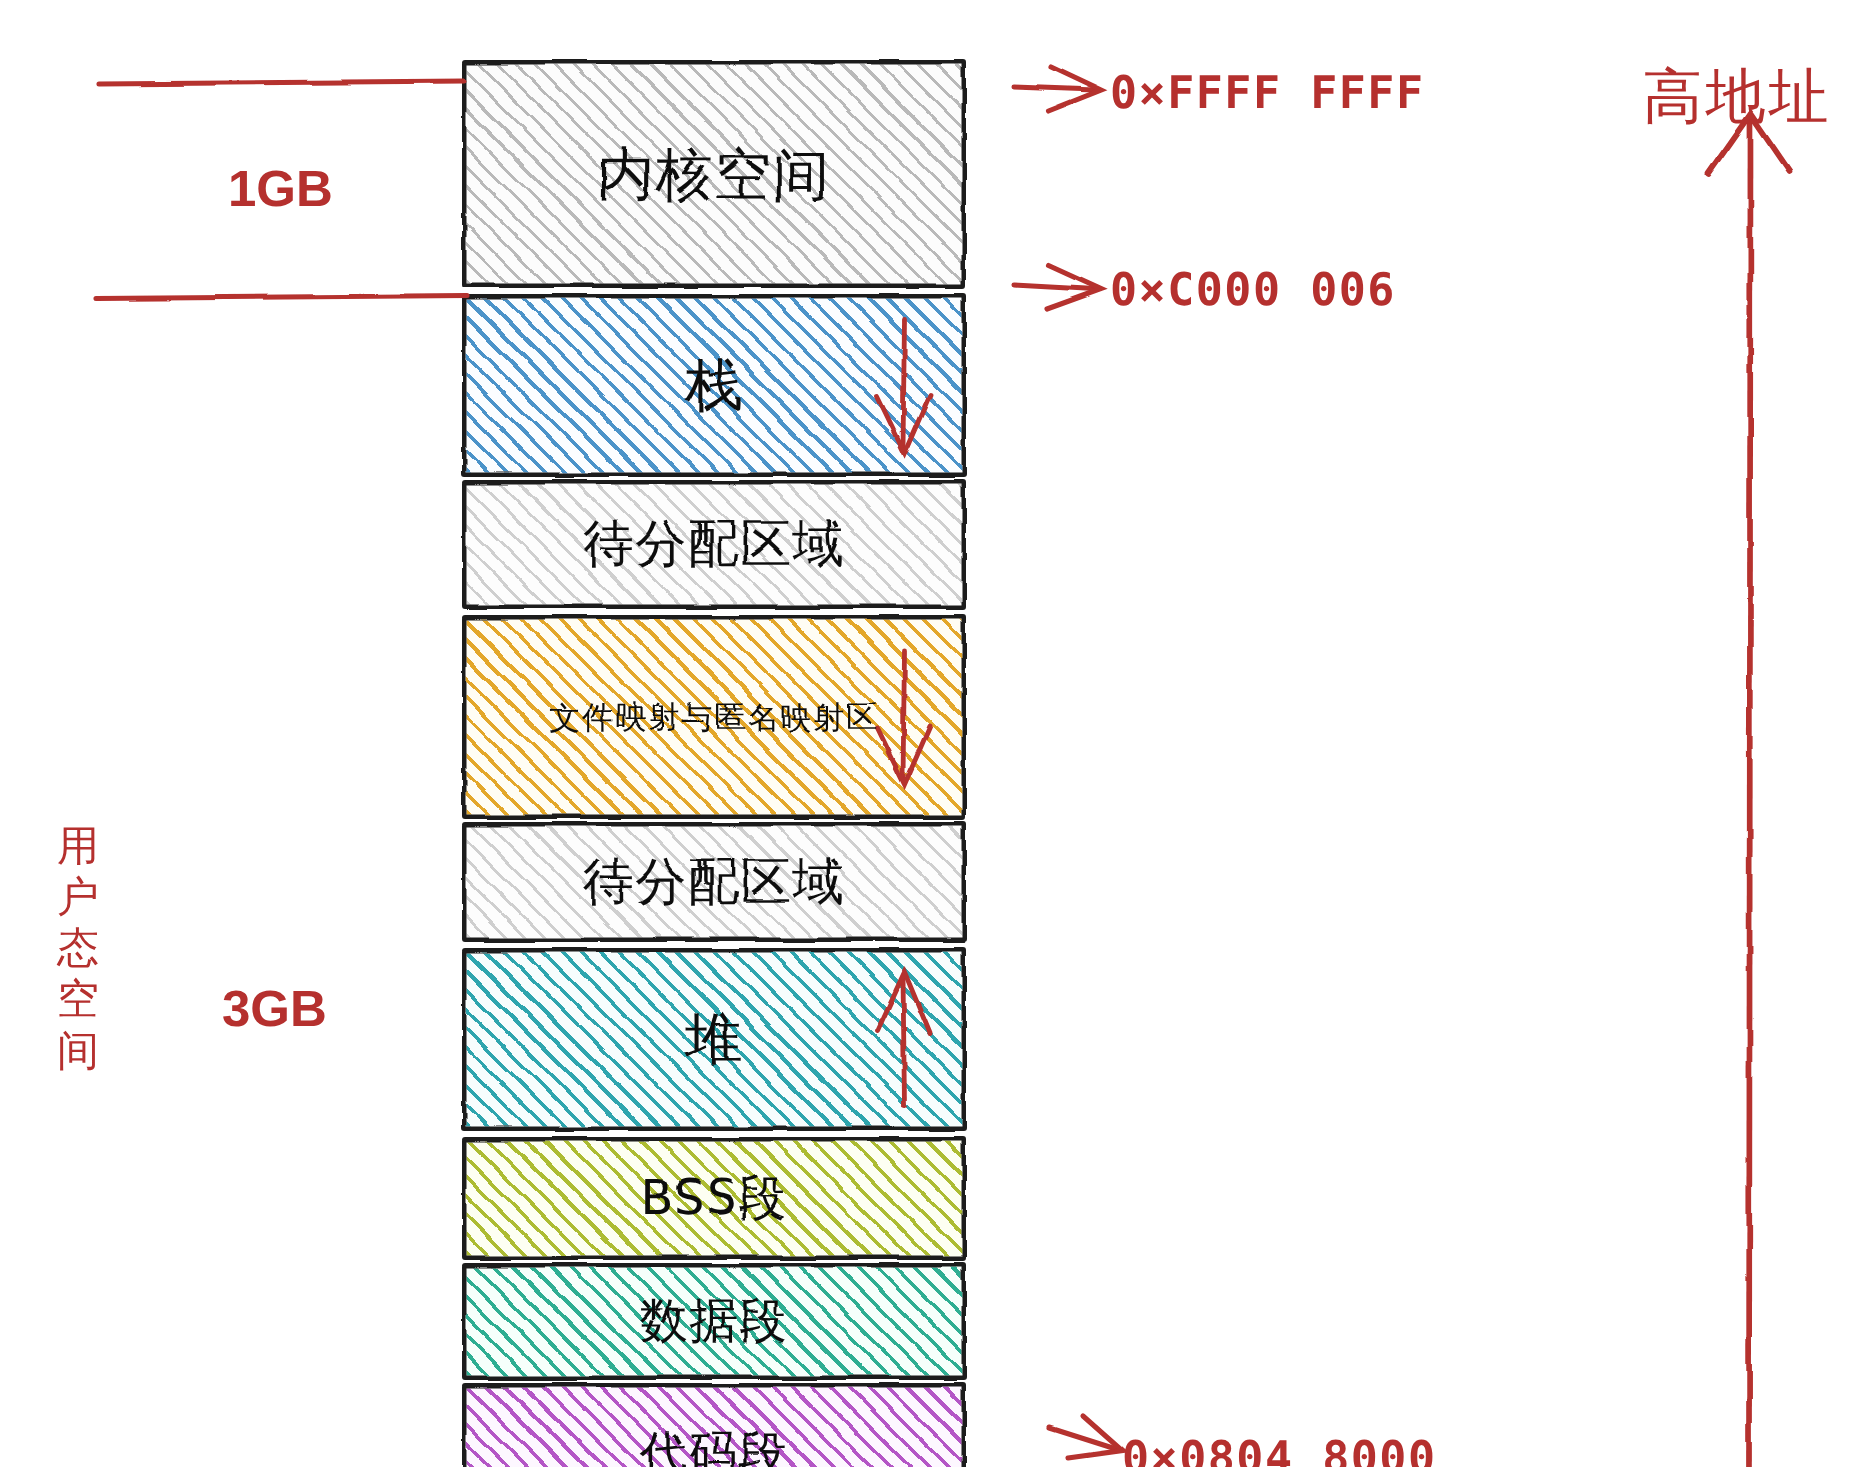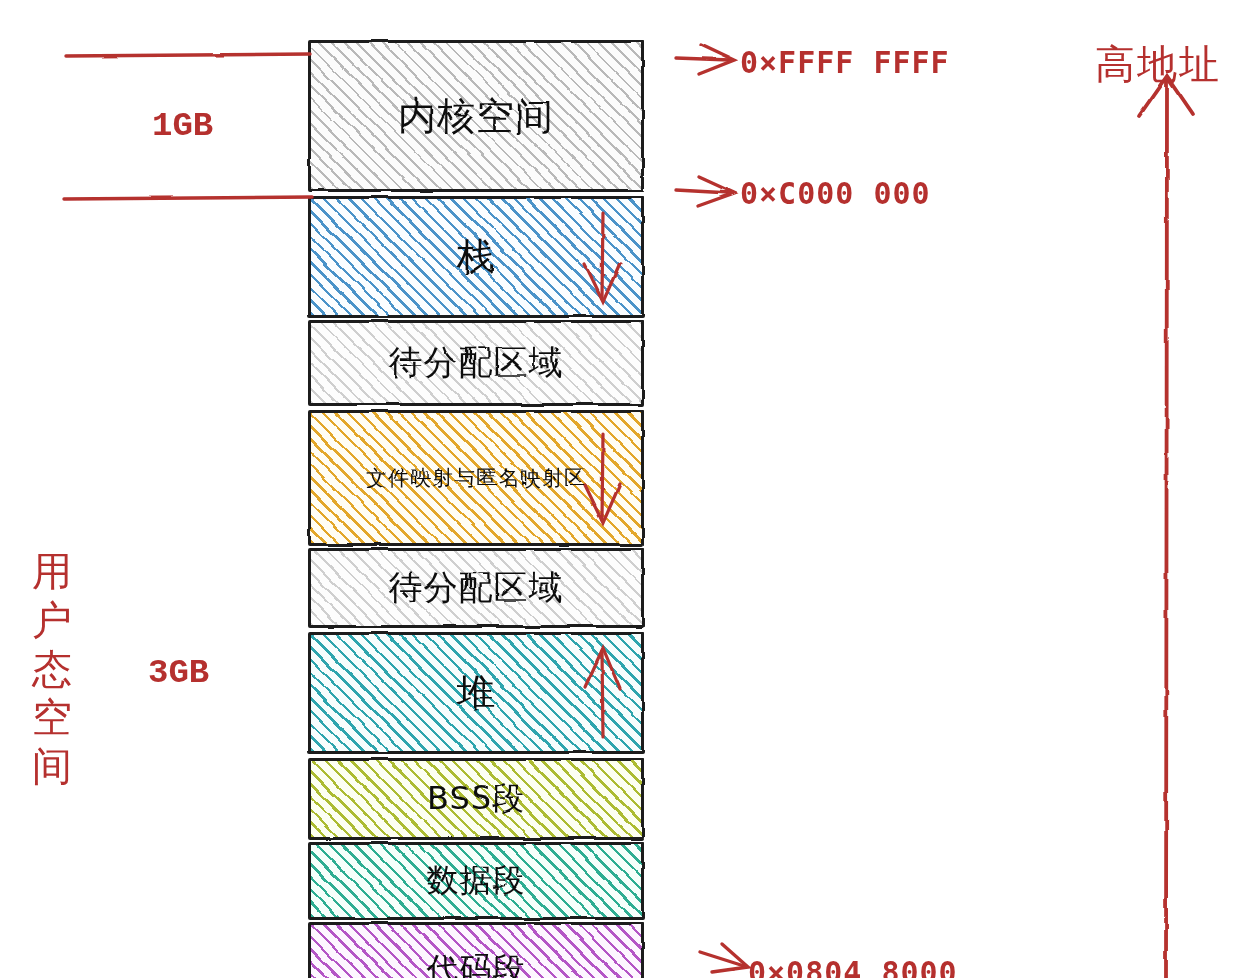--- a/index.html
+++ b/index.html
@@ -75,27 +75,27 @@
     color: #b5302e;
     font-weight: bold;
     white-space: nowrap;
   }
   .addr-text {
     font-family: "DejaVu Sans Mono", "Liberation Mono", monospace;
     font-size: 30px;
     letter-spacing: 1px;
   }
   .gb-text {
-    font-family: Liberation Mono, monospace;
+    font-family: Liberation Sans, sans-serif;
     font-size: 34px;
     font-weight: bold;
   }
   .side-text {
     font-family: "DejaVu Sans", "Liberation Sans", sans-serif;
-    font-size: 40px;
+    font-size: 28px;
     font-weight: normal;
     line-height: 1.22;
     text-align: center;
     width: 52px;
     white-space: normal;
   }
   .high-text {
     font-family: "DejaVu Sans", "Liberation Sans", sans-serif;
     font-size: 40px;
     font-weight: normal;
@@ -197,21 +197,21 @@
       <path d="M700,952 L744,966"></path>
       <path d="M722,944 L748,967 L712,972"></path>
 
       <path d="M1166,978 L1167,80" stroke-width="3.8"></path>
       <path d="M1139,116 L1167,76 L1193,114" stroke-width="3.8"></path>
     </g>
   </svg>
 
   <div class="red-text addr-text" style="left:740px; top:45px;">0×FFFF FFFF</div>
 
-  <div class="red-text addr-text" style="left:740px; top:176px;">0×C000 000</div>
+  <div class="red-text addr-text" style="left:740px; top:176px;">0×C000 006</div>
 
   <div class="red-text addr-text" style="left:748px; top:955px;">0×0804 8000</div>
 
   <div class="red-text gb-text" style="left:152px; top:107px;">1GB</div>
 
   <div class="red-text gb-text" style="left:148px; top:654px;text-align:right;">3GB</div>
 
   <div class="red-text side-text" style="left:26px; top:547px;">用户态空间</div>
 
   <div class="red-text high-text" style="left:1095px; top:37px;">高地址</div>

